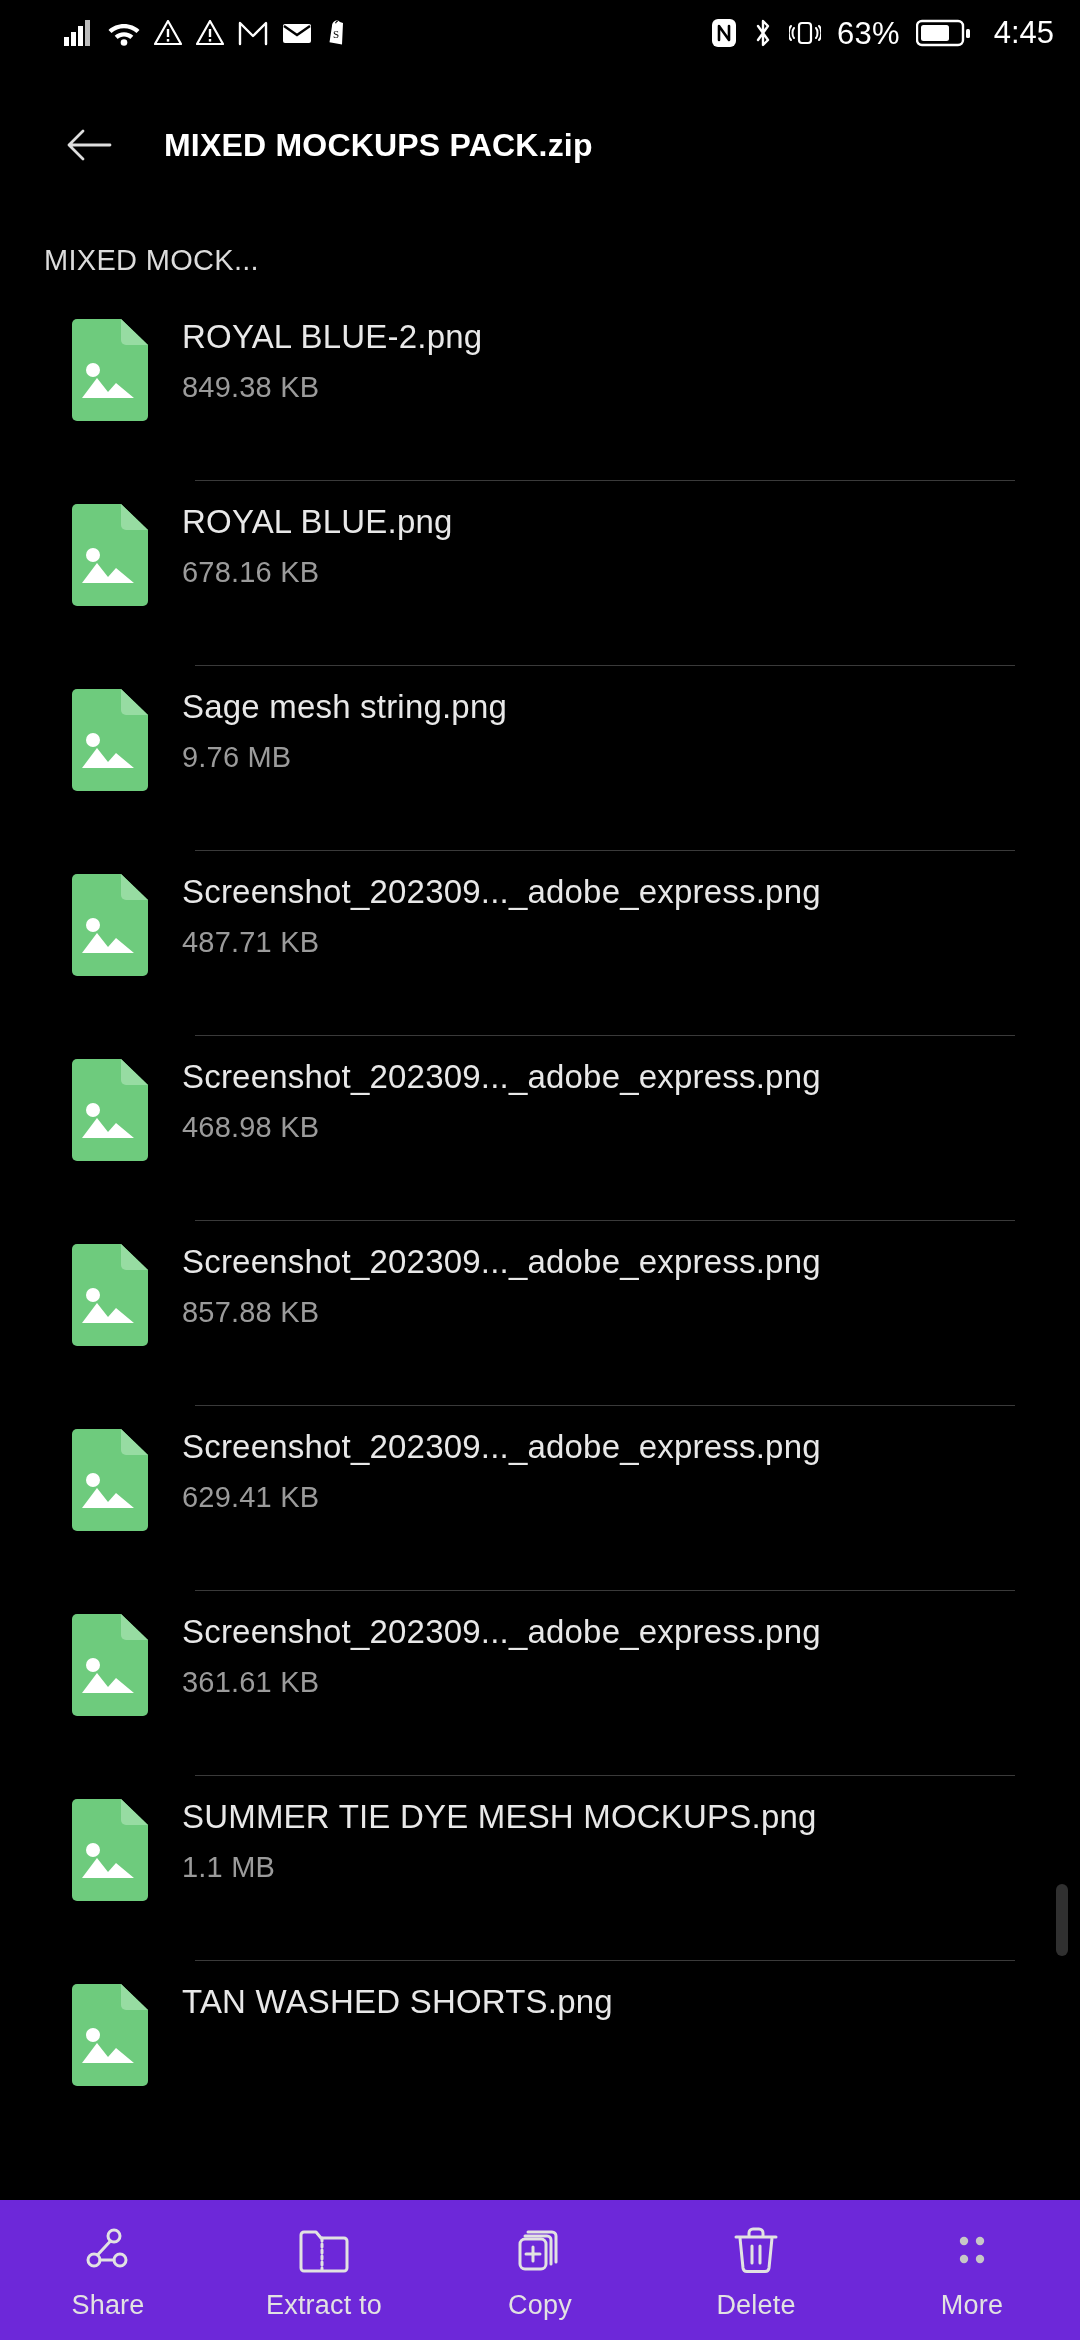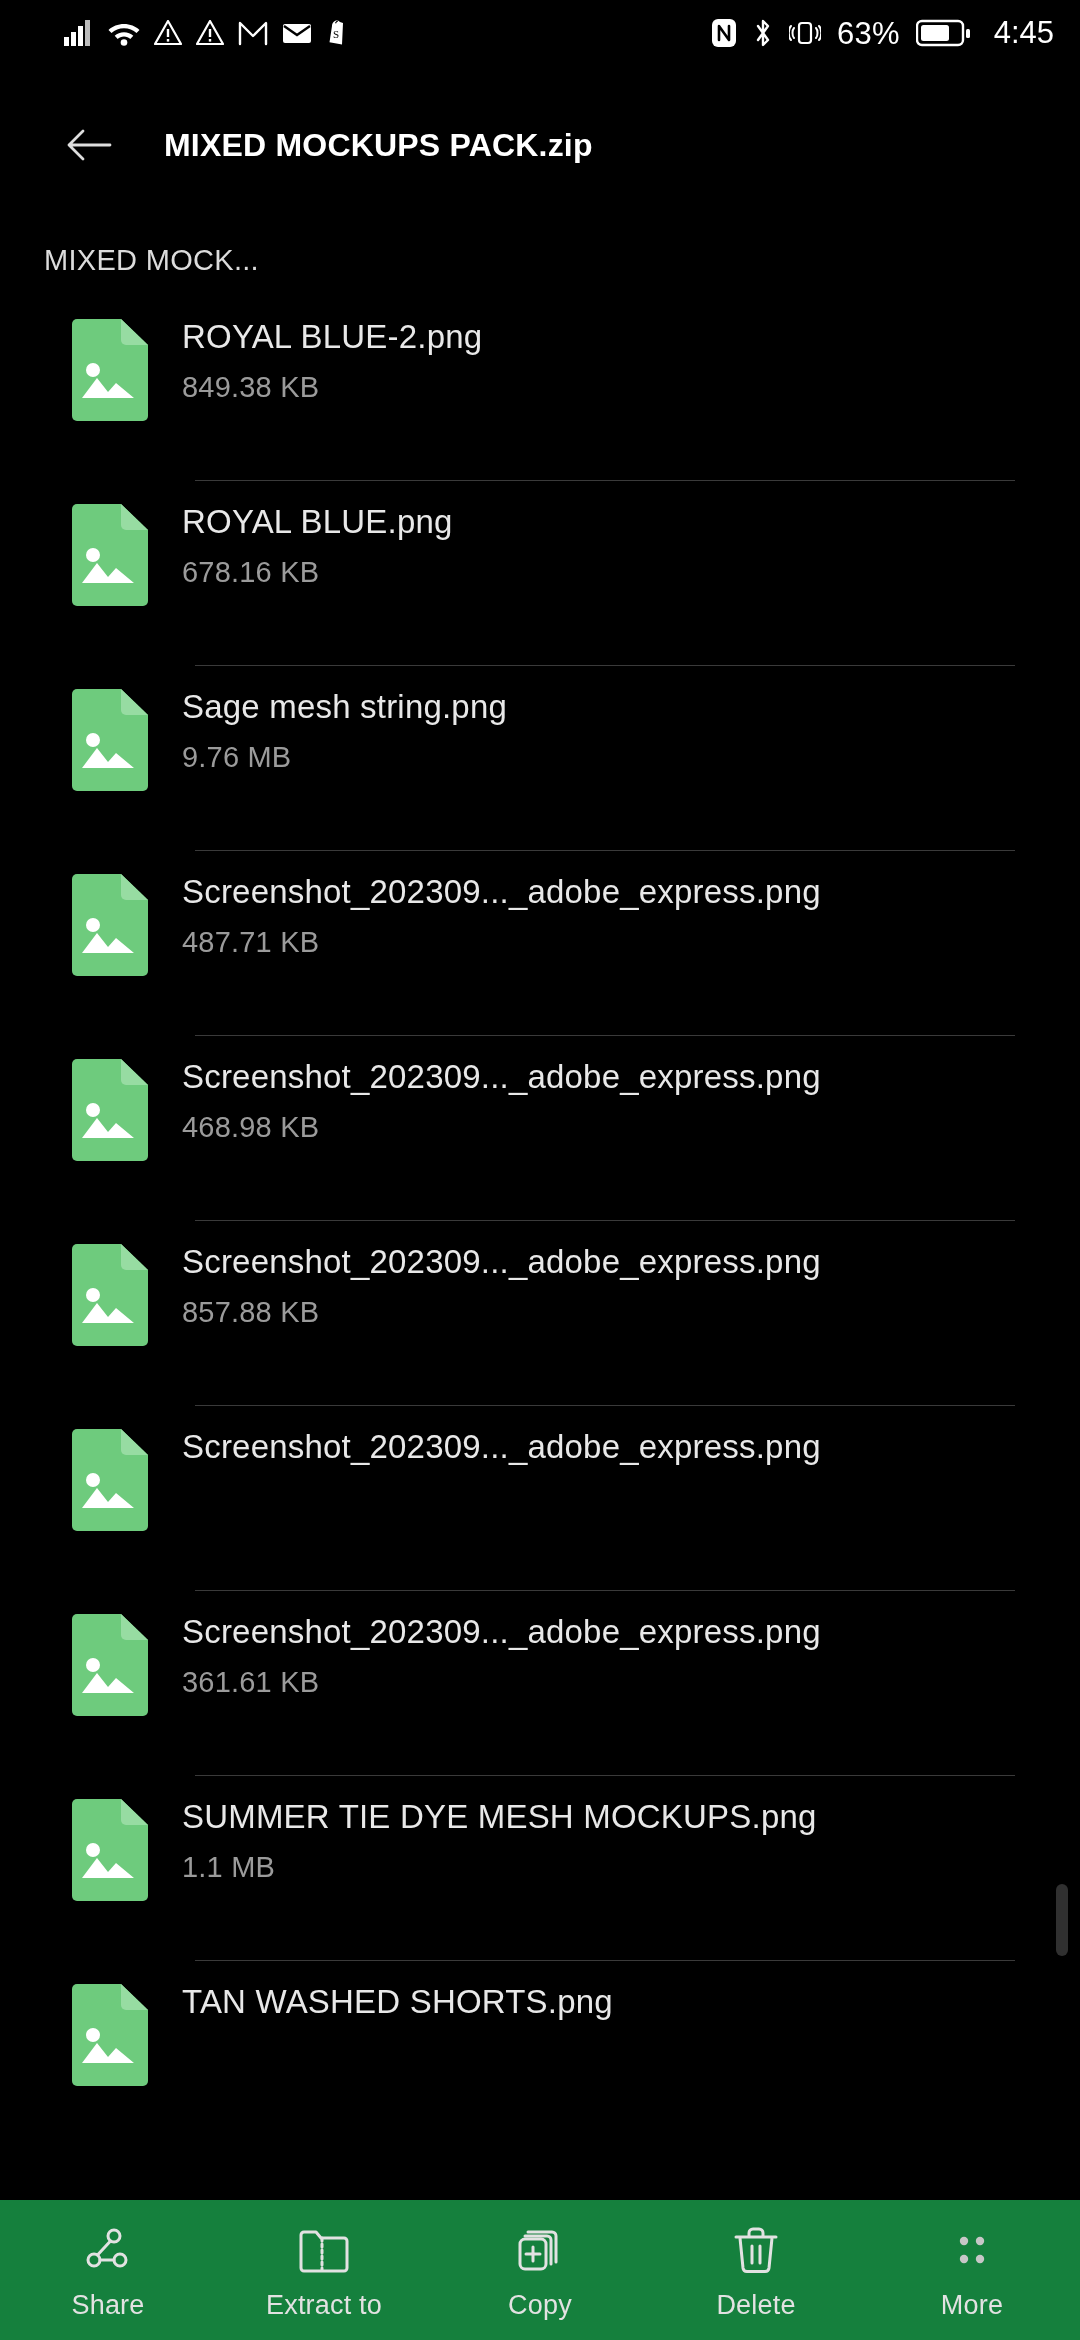--- a/index.html
+++ b/index.html
@@ -72,21 +72,21 @@
 
   
   .scrollbar-thumb {
     position:absolute; left:1056px; top:1884px; width:12px; height:72px;
     background:#303030; border-radius:6px;
   }
 
   
   .bottombar {
     position:absolute; left:0; bottom:0; width:1080px; height:140px;
-    background:#15803d;
+    background:#6d28d9;
     display:flex; align-items:flex-start;
   }
   .bb-item {
     flex:1 1 0; display:flex; flex-direction:column; align-items:center;
     padding-top:22px;
   }
   .bb-icon { height:56px; display:flex; align-items:center; justify-content:center; }
   .bb-label {
     color:#e2e2e2; font-size:27px; font-weight:400; margin-top:12px;
     letter-spacing:.2px;
@@ -247,20 +247,21 @@
     </div>
     <div class="row">
       <div class="fileicon"><svg width="84" height="104" viewBox="0 0 84 104">
           <path d="M4 6a5 5 0 0 1 5-5h44l27 26v71a5 5 0 0 1-5 5H9a5 5 0 0 1-5-5z" fill="#6ECB7D"></path>
           <path d="M53 1l27 26H58a5 5 0 0 1-5-5z" fill="#97DCA2"></path>
           <circle cx="25" cy="52" r="7" fill="#fff"></circle>
           <path d="M14 80l15-20 11 14 8-9 18 15z" fill="#fff"></path>
         </svg></div>
       <div class="meta">
         <div class="fname">Screenshot_202309..._adobe_express.png</div>
+        <div class="fsize">629.41 KB</div>
       </div>
       <div class="divider"></div>
     </div>
     <div class="row">
       <div class="fileicon"><svg width="84" height="104" viewBox="0 0 84 104">
           <path d="M4 6a5 5 0 0 1 5-5h44l27 26v71a5 5 0 0 1-5 5H9a5 5 0 0 1-5-5z" fill="#6ECB7D"></path>
           <path d="M53 1l27 26H58a5 5 0 0 1-5-5z" fill="#97DCA2"></path>
           <circle cx="25" cy="52" r="7" fill="#fff"></circle>
           <path d="M14 80l15-20 11 14 8-9 18 15z" fill="#fff"></path>
         </svg></div>

